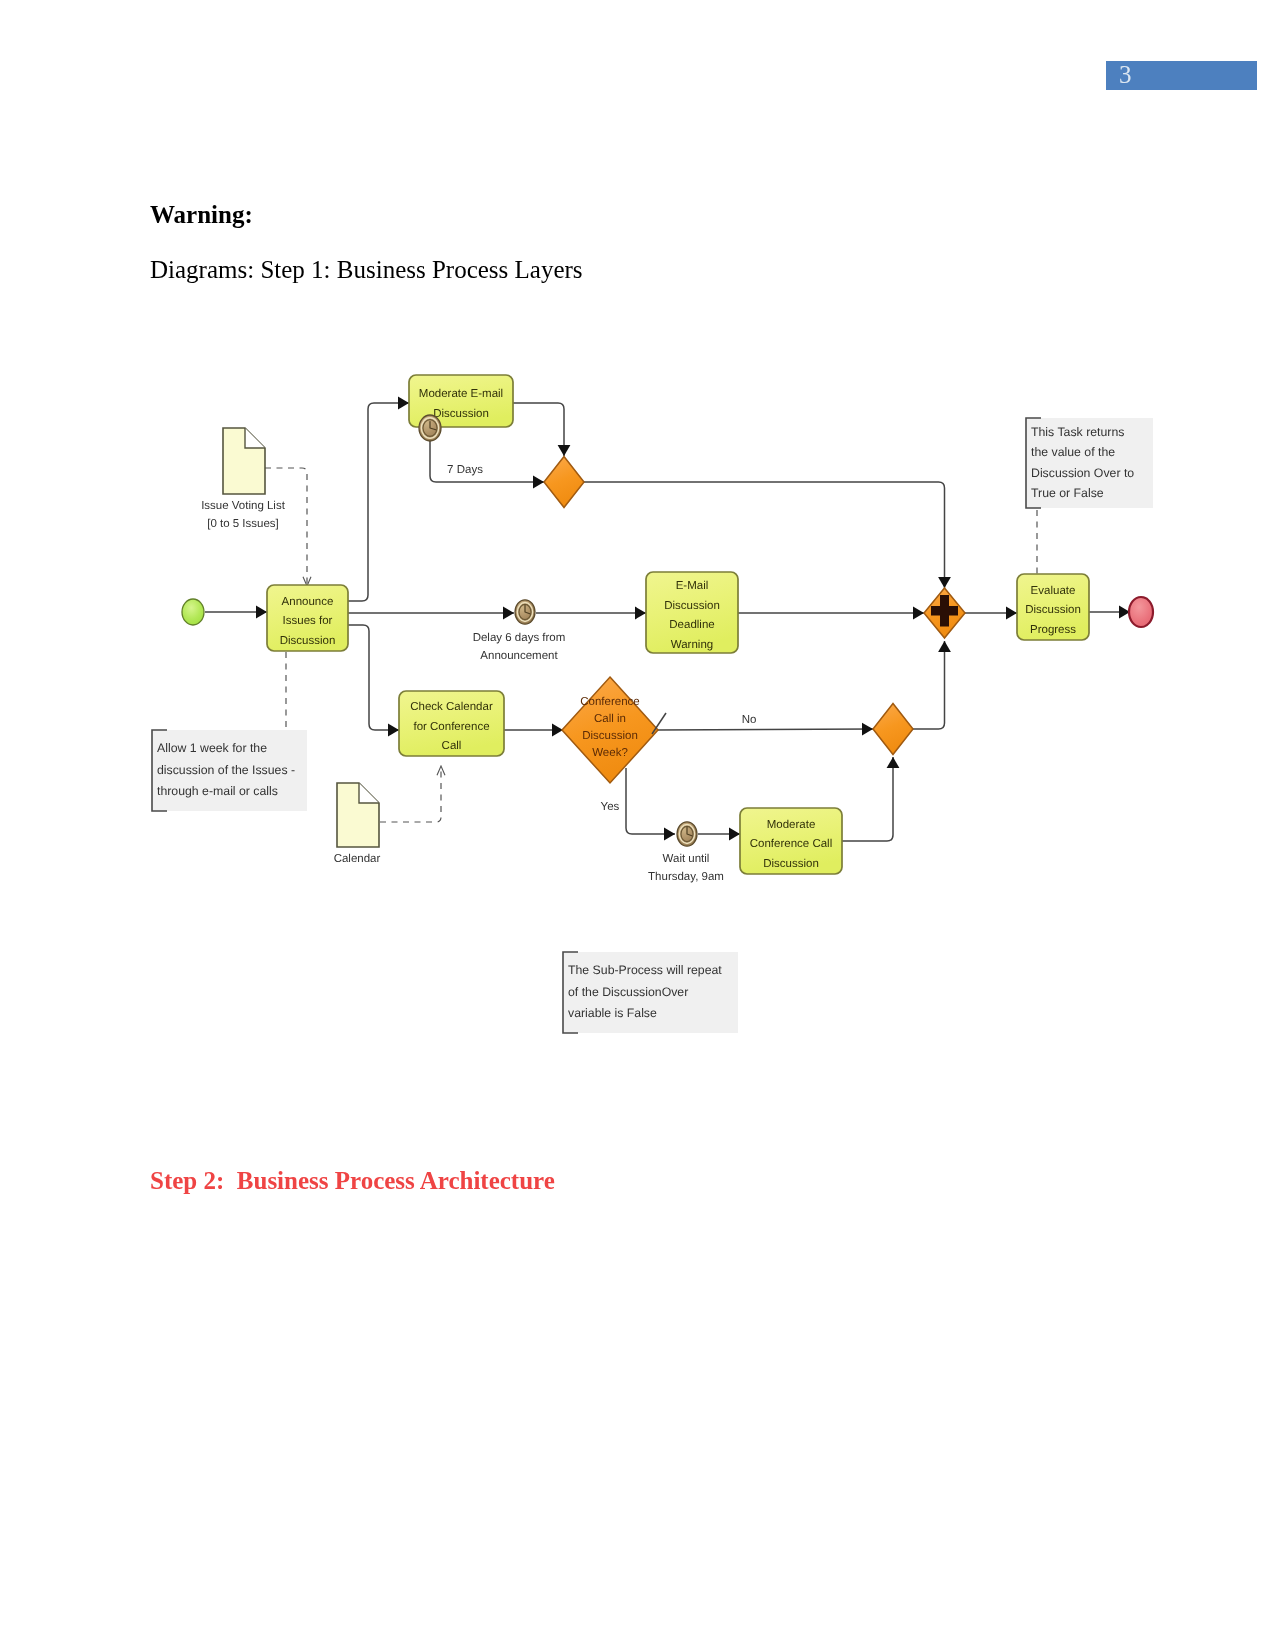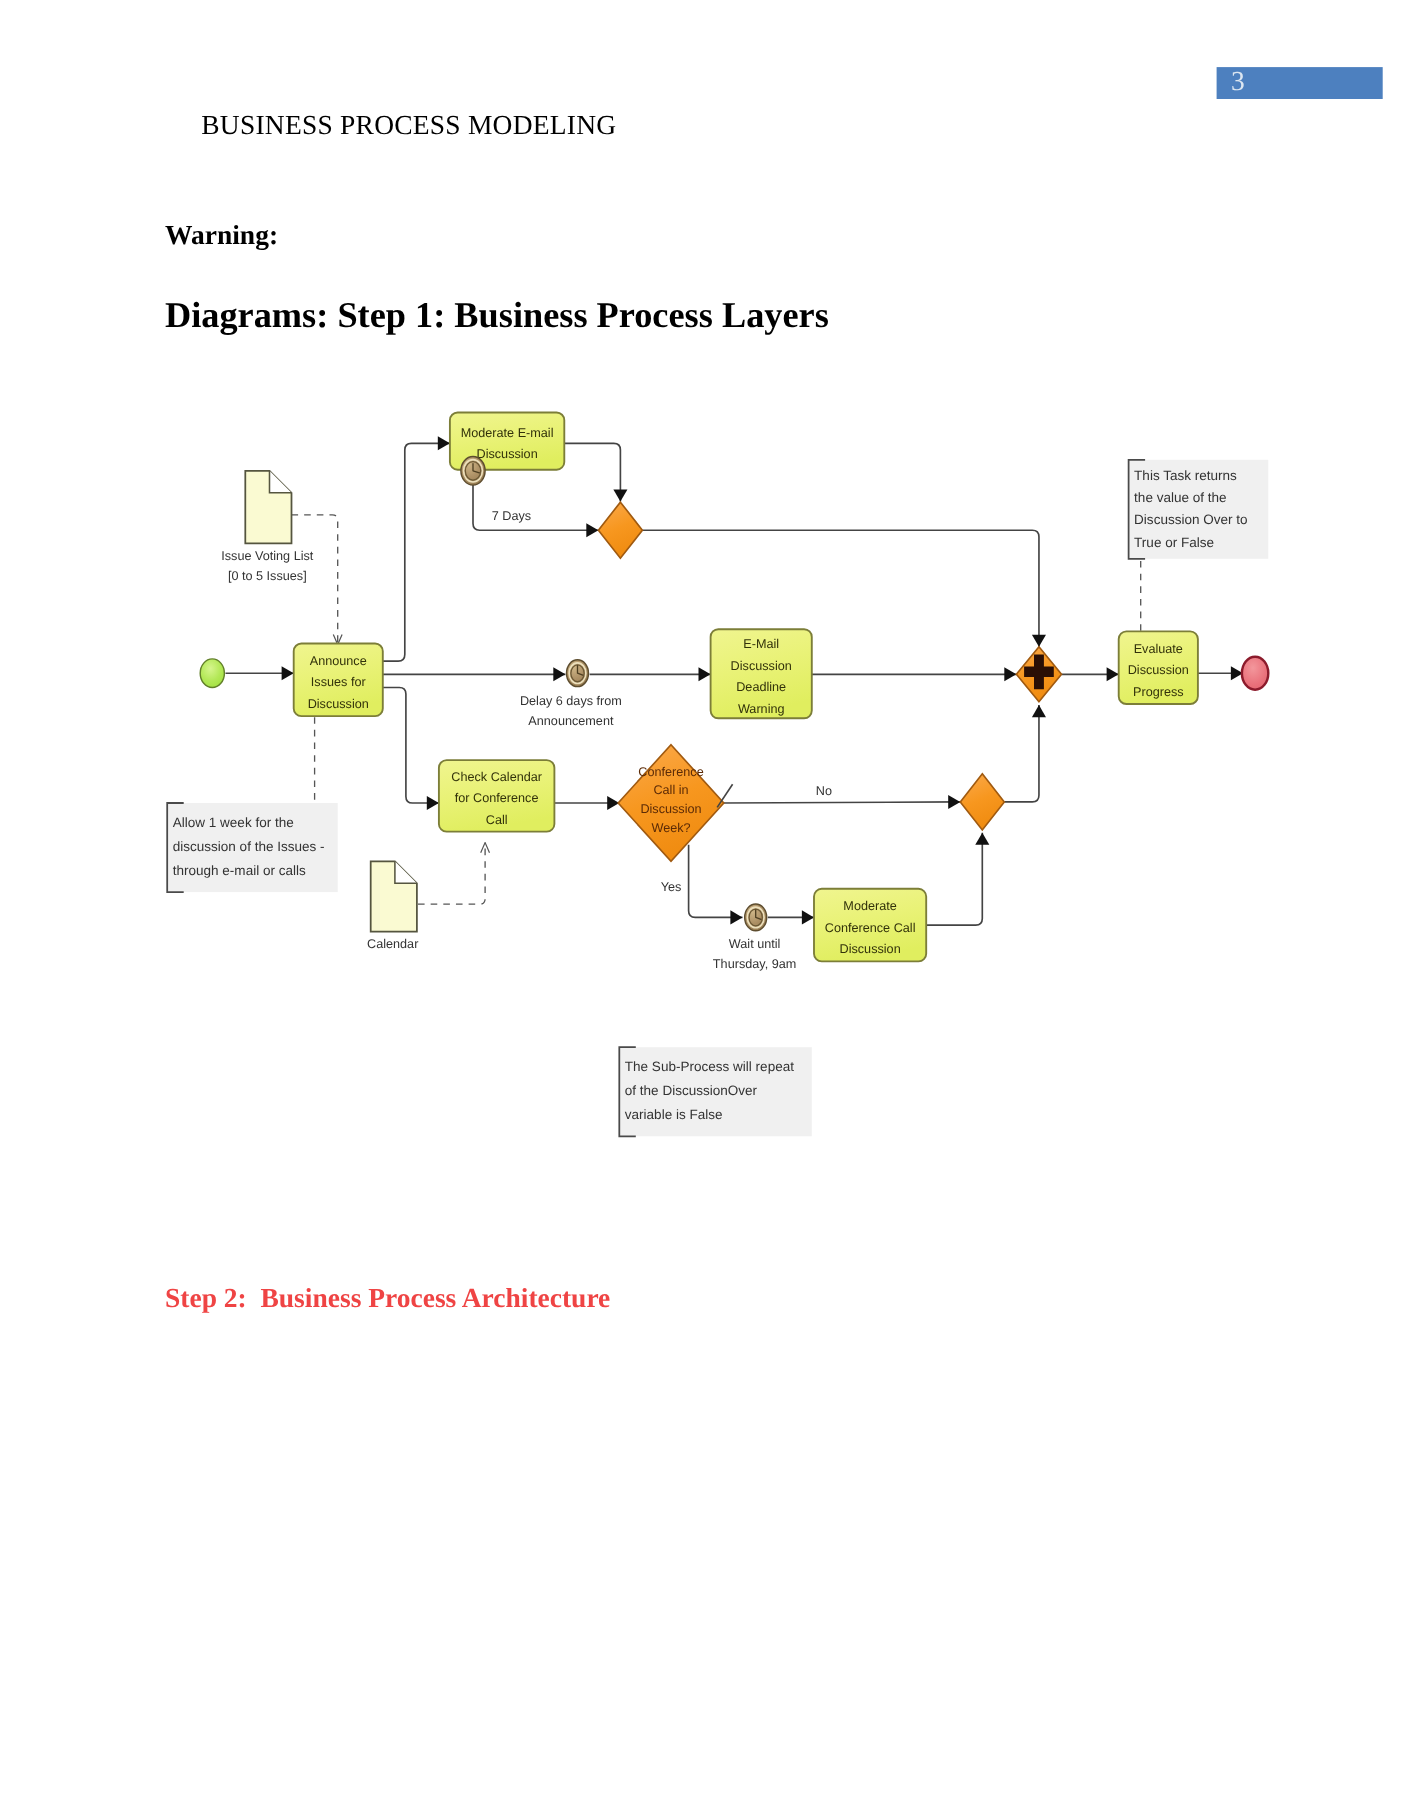--- a/index.html
+++ b/index.html
@@ -6,31 +6,30 @@
   html,body{margin:0;padding:0;}
   body{width:1275px;height:1650px;background:#ffffff;font-family:"Liberation Serif",serif;overflow:hidden;position:relative;-webkit-font-smoothing:antialiased;}
   svg{shape-rendering:geometricPrecision;}
   svg text{paint-order:stroke;}
   text{text-rendering:geometricPrecision;}
   .page{position:absolute;left:0;top:0;width:1275px;height:1650px;will-change:opacity;}
   .pagenum-box{position:absolute;left:1106px;top:61px;width:151px;height:29px;background:#4d80bf;}
   .pagenum-txt{position:absolute;left:1119px;top:60px;font-size:25px;color:#dce6f1;font-family:"Liberation Serif",serif;line-height:30px;}
   .doc-title{position:absolute;left:183px;top:101px;font-size:25px;color:#000;letter-spacing:0.2px;}
   .h-appendix{position:absolute;left:150px;top:201px;font-size:25px;font-weight:bold;color:#000;}
-  .h-diagrams{position:absolute;left:150px;top:269px;font-size:33px;font-weight:bold;color:#000;}
+  .h-diagrams{position:absolute;left:150px;top:256px;font-size:25px;font-weight:normal;color:#000;}
   .h-step2{position:absolute;left:150px;top:1167px;font-size:25px;font-weight:bold;color:#ef4444;white-space:pre;}
   .diagram{position:absolute;left:0;top:0;width:1275px;height:1650px;overflow:visible;}
 </style>
 </head>
 <body>
 
 <div class="page">
   <div class="pagenum-box"></div>
   <div class="pagenum-txt">3</div>
-  <div class="doc-title">BUSINESS PROCESS MODELING</div>
   <div class="h-appendix">Warning:</div>
   <div class="h-diagrams">Diagrams: Step 1: Business Process Layers</div>
   <div class="h-step2">Step 2:  Business Process Architecture</div>
   <svg class="diagram" viewBox="0 0 1275 1650" width="1275" height="1650">
   <defs>
     <marker id="arw" markerWidth="13" markerHeight="14" refX="11.6" refY="7" orient="auto" markerUnits="userSpaceOnUse">
       <path d="M0.6,0.6 L11.6,7 L0.6,13.4 Z" fill="#111"></path>
     </marker>
     <marker id="arwd" markerWidth="11" markerHeight="10" refX="10.2" refY="5" orient="auto" markerUnits="userSpaceOnUse">
       <path d="M1,1 L10.2,5 L1,9" fill="none" stroke="#555" stroke-width="1.1"></path>

